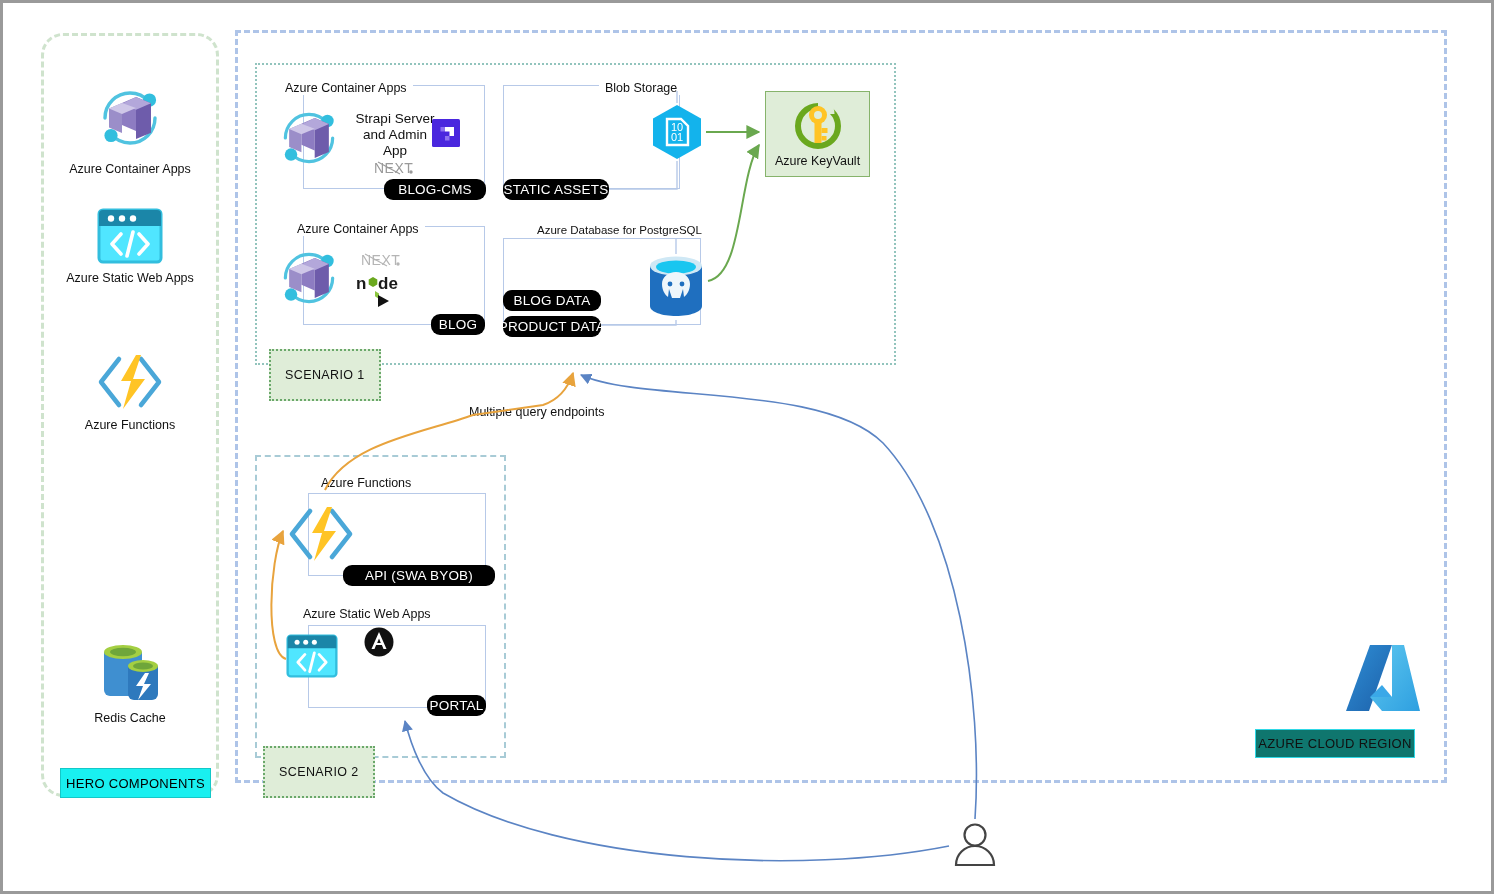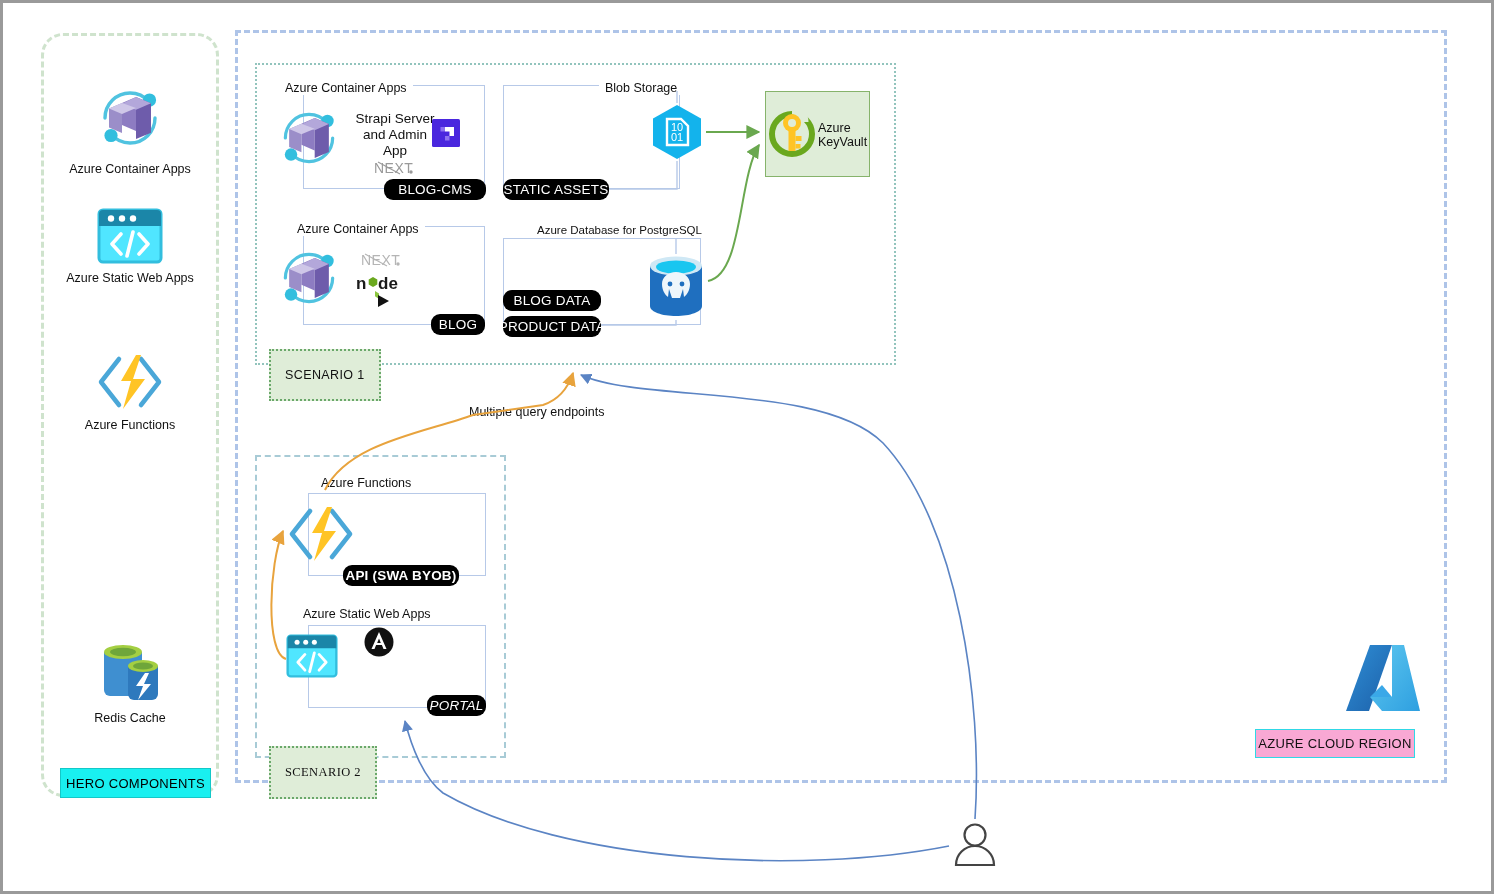--- a/index.html
+++ b/index.html
@@ -31,21 +31,21 @@
   .scenario-badge{
     border:2px dotted #6aa86a;background:#dfedd8;color:#111;
     font-size:12.5px;letter-spacing:.4px;padding:17px 14px;
     display:flex;align-items:center;justify-content:center;white-space:nowrap;
   }
   .hero-badge{
     background:#19f0f0;border:1px solid #13c8c8;color:#000;
     font-size:13px;letter-spacing:.3px;display:flex;align-items:center;justify-content:center;
   }
   .cloud-badge{
-    background:#f9a8d4;border:1px solid #2fd8e6;color:#111;
+    background:#0f766e;border:1px solid #2fd8e6;color:#111;
     font-size:13px;letter-spacing:.3px;display:flex;align-items:center;justify-content:center;
   }
 
   .black-tag{
     background:#000;color:#fff;font-size:13.5px;letter-spacing:.2px;
     display:flex;align-items:center;justify-content:center;padding:0 9px;height:21px;
     white-space:nowrap;
     border-radius:9px;
   }
 
@@ -192,21 +192,21 @@
   <div class="abs" style="left:646px;top:100px;">
     <svg width="56" height="58" viewBox="0 0 56 58">
       <path d="M28 2l24 13.5v27L28 56 4 42.5v-27z" fill="#13b3ec"></path>
       <path d="M18 16h14l7 7v19H18z" fill="none" stroke="#fff" stroke-width="2.4"></path>
       <text x="22" y="28" font-family="Liberation Sans, sans-serif" font-size="11" fill="#fff">10</text>
       <text x="22" y="38" font-family="Liberation Sans, sans-serif" font-size="11" fill="#fff">01</text>
     </svg>
   </div>
   <div class="abs black-tag" style="left:500px;top:176px;width:106px;">STATIC ASSETS</div>
 
-  <div class="abs" style="left:762px;top:88px;width:105px;height:86px;background:#dfedd8;border:1px solid #86b36b;display:flex;align-items:center;justify-content:center;">
+  <div class="abs" style="left:762px;top:88px;width:105px;height:86px;background:#dfedd8;border:1px solid #86b36b;display:flex;flex-direction:column;align-items:center;justify-content:center;">
     <span>
       <svg width="52" height="52" viewBox="0 0 52 52">
         <path d="M26 6a20 20 0 1 0 0 40 20 20 0 0 0 0-40z" fill="none" stroke="#6aa81e" stroke-width="6"></path>
         <path d="M26 2 A 12 12 0 0 1 38 14" fill="none" stroke="#dfedd8" stroke-width="9"></path>
         <circle cx="26" cy="15" r="9" fill="#ffc425"></circle>
         <circle cx="26" cy="15" r="4" fill="#dfedd8"></circle>
         <rect x="22.5" y="21" width="7" height="22" fill="#ffc425"></rect>
         <rect x="29.5" y="28" width="6" height="5" fill="#ffc425"></rect>
         <rect x="29.5" y="36" width="5" height="4.5" fill="#ffc425"></rect>
       </svg>
@@ -256,53 +256,53 @@
       <ellipse cx="32" cy="13" rx="20" ry="6.6" fill="#19c6f0"></ellipse>
       <path d="M18 30c0-7 6-12 14-12s14 5 14 12c0 6-3 11-6 13l-1-8-3 9h-8l-3-9-1 8c-3-2-6-7-6-13z" fill="#eef6fb"></path>
       <circle cx="26" cy="30" r="2.4" fill="#1f6fbf"></circle>
       <circle cx="38" cy="30" r="2.4" fill="#1f6fbf"></circle>
     </svg>
   </div>
   <div class="abs black-tag" style="left:500px;top:287px;width:98px;">BLOG DATA</div>
   <div class="abs black-tag" style="left:500px;top:313px;width:98px;">PRODUCT DATA</div>
 
   <div class="abs scenario2-box"></div>
-  <div class="abs scenario-badge" style="left:266px;top:743px;font-family:Liberation Serif, serif;">SCENARIO 2</div>
+  <div class="abs scenario-badge" style="left:260px;top:743px;">SCENARIO 2</div>
 
   <div class="abs grp" style="left:305px;top:490px;width:178px;height:83px;"></div>
   <div class="grp-title" style="left:312px;top:473px;">Azure Functions</div>
   <div class="abs" style="left:283px;top:502px;">
     <svg width="70" height="58" viewBox="0 0 70 58">
       <path d="M24 6L6 29l18 23" fill="none" stroke="#4aa7d8" stroke-width="4.5" stroke-linecap="round" stroke-linejoin="round"></path>
       <path d="M46 6l18 23-18 23" fill="none" stroke="#4aa7d8" stroke-width="4.5" stroke-linecap="round" stroke-linejoin="round"></path>
       <path d="M41 2l-15 26h10l-8 28 22-30H38l8-24z" fill="#ffc425"></path>
     </svg>
   </div>
-  <div class="abs black-tag" style="left:340px;top:562px;width:116px;font-weight:bold;">API (SWA BYOB)</div>
+  <div class="abs black-tag" style="left:340px;top:562px;width:152px;">API (SWA BYOB)</div>
 
   <div class="abs grp" style="left:305px;top:622px;width:178px;height:83px;"></div>
   <div class="grp-title" style="left:294px;top:604px;">Azure Static Web Apps</div>
   <div class="abs" style="left:283px;top:631px;">
     <svg width="52" height="44" viewBox="0 0 66 56">
       <rect x="2" y="2" width="62" height="52" rx="4" fill="#50e6ff" stroke="#32bede" stroke-width="3"></rect>
       <path d="M2 6a4 4 0 0 1 4-4h54a4 4 0 0 1 4 4v12H2z" fill="#1b86a8"></path>
       <circle cx="14" cy="10.5" r="3.2" fill="#fff"></circle>
       <circle cx="25" cy="10.5" r="3.2" fill="#fff"></circle>
       <circle cx="36" cy="10.5" r="3.2" fill="#fff"></circle>
       <path d="M24 26l-9 10 9 10M42 26l9 10-9 10M36 24l-6 24" fill="none" stroke="#fff" stroke-width="3.6" stroke-linecap="round" stroke-linejoin="round"></path>
     </svg>
   </div>
   <div class="abs" style="left:361px;top:624px;">
     <svg width="30" height="30" viewBox="0 0 30 30">
       <circle cx="15" cy="15" r="14.5" fill="#111"></circle>
       <path d="M15 5l7.5 17h-3l-1.6-4h-5.8l-1.6 4h-3z" fill="#fff"></path>
       <path d="M15 11.5l1.8 4.6h-3.6z" fill="#111"></path>
     </svg>
   </div>
-  <div class="abs black-tag" style="left:424px;top:692px;width:59px;font-style:italic;">PORTAL</div>
+  <div class="abs black-tag" style="left:424px;top:692px;width:59px;">PORTAL</div>
 
   <div class="abs" style="left:466px;top:402px;font-size:12.5px;color:#111;white-space:nowrap;">Multiple query endpoints</div>
 
   <div class="abs" style="left:948px;top:818px;">
     <svg width="48" height="48" viewBox="0 0 48 48">
       <circle cx="24" cy="14" r="10.5" fill="#fff" stroke="#444" stroke-width="2.2"></circle>
       <path d="M5 44a19 19 0 0 1 38 0z" fill="#fff" stroke="#444" stroke-width="2.2"></path>
       <path d="M5 44h38" stroke="#444" stroke-width="2.2"></path>
     </svg>
   </div>

